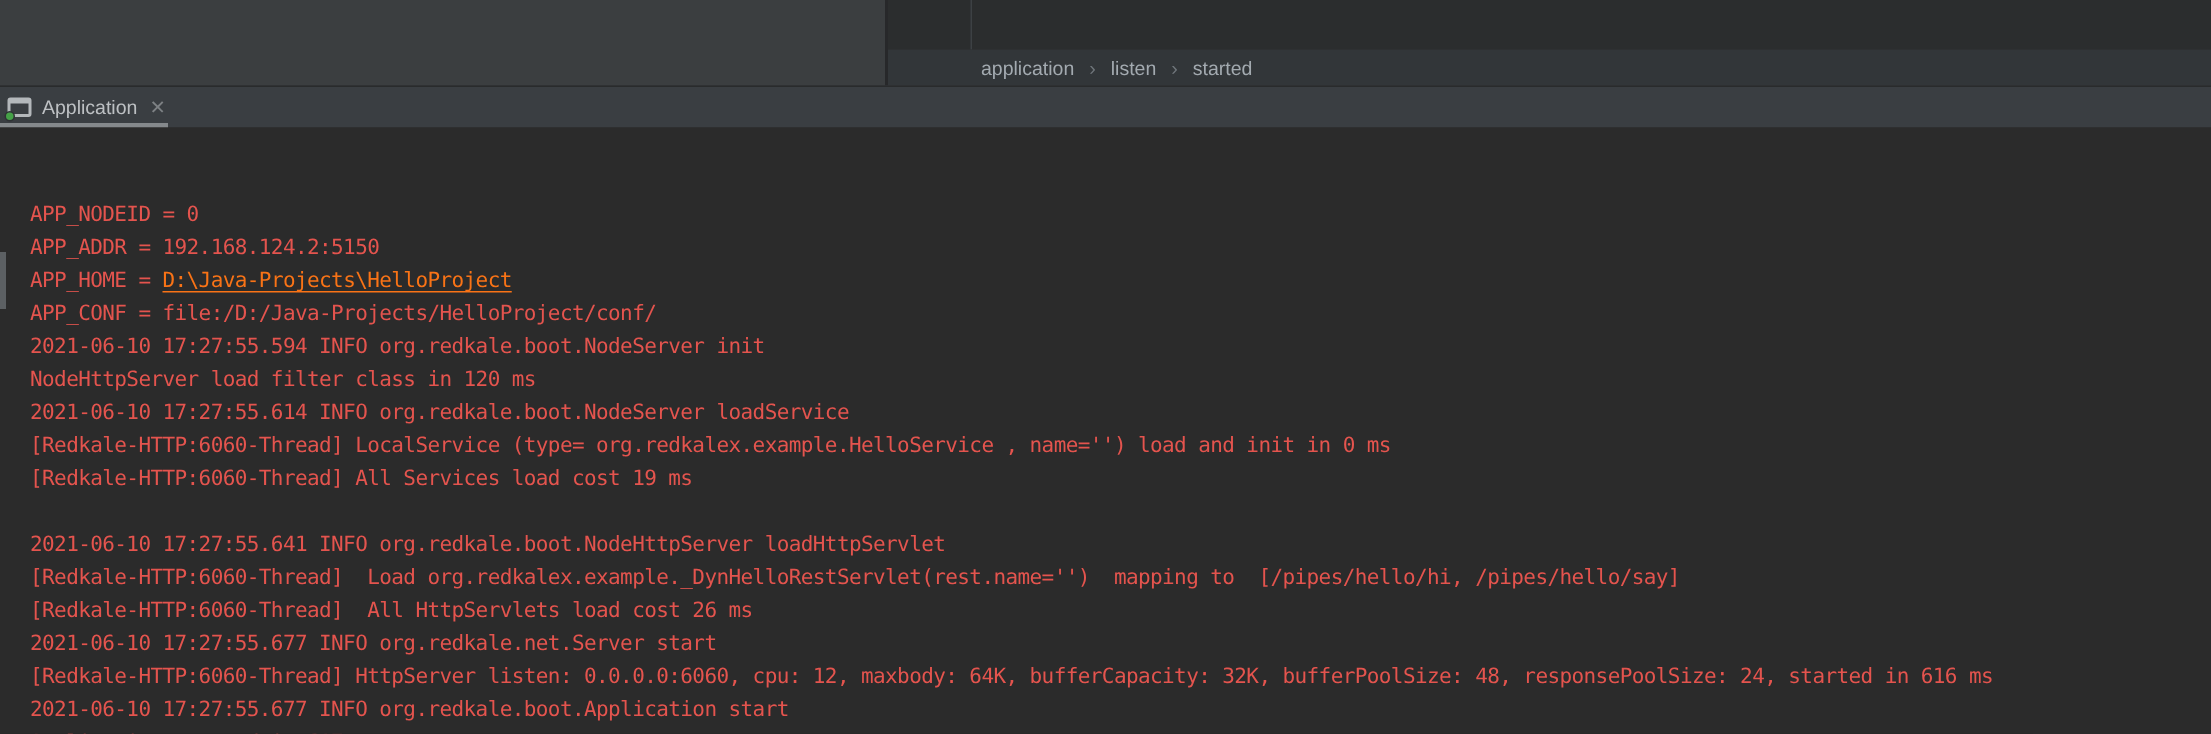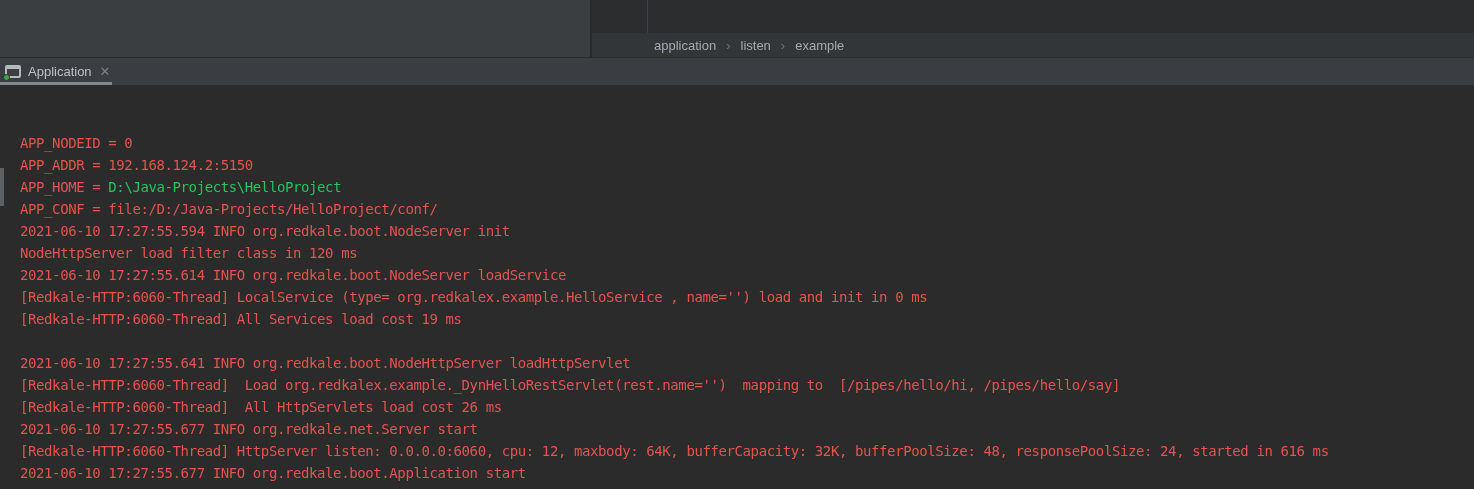--- a/index.html
+++ b/index.html
@@ -70,42 +70,42 @@
     position:absolute; left:0; top:85px; right:0; bottom:0;
     background:#2b2b2b;
     font-family:"DejaVu Sans Mono","Liberation Mono",monospace;
     font-size:14px; line-height:22px; letter-spacing:-0.4px;
     color:#e4544e;
     padding:3px 8px 0 20px;
     white-space:pre;
     overflow:hidden;
   }
   .console-line { height:22px; }
-  .link { color:#22c55e; text-underline-offset:3px; cursor:pointer;margin-top:32px; }
+  .link { color:#f97316; text-decoration:underline; text-underline-offset:3px; cursor:pointer;margin-top:32px; }
 
   .v-thumb {
     position:absolute; left:0; top:168px; width:4px; height:38px;
     background:#5c6063;
   }
 </style>
 </head>
 <body>
 
 <div class="top-left-panel"></div>
 <div class="panel-divider"></div>
 <div class="top-right-upper">
   <div class="upper-vline"></div>
 </div>
 
 <div class="breadcrumb-bar">
     <span class="crumb">application</span>
     <span class="crumb-sep">›</span>
     <span class="crumb">listen</span>
     <span class="crumb-sep">›</span>
-    <span class="crumb">example</span>
+    <span class="crumb">started</span>
   </div>
 
 <div class="tab-bar">
   <div class="tab">
     <span class="console-icon">
       <span class="screen"></span>
       <span class="dot"></span>
     </span>
     <span class="tab-label">Application</span>
     <span class="tab-close">✕</span>

